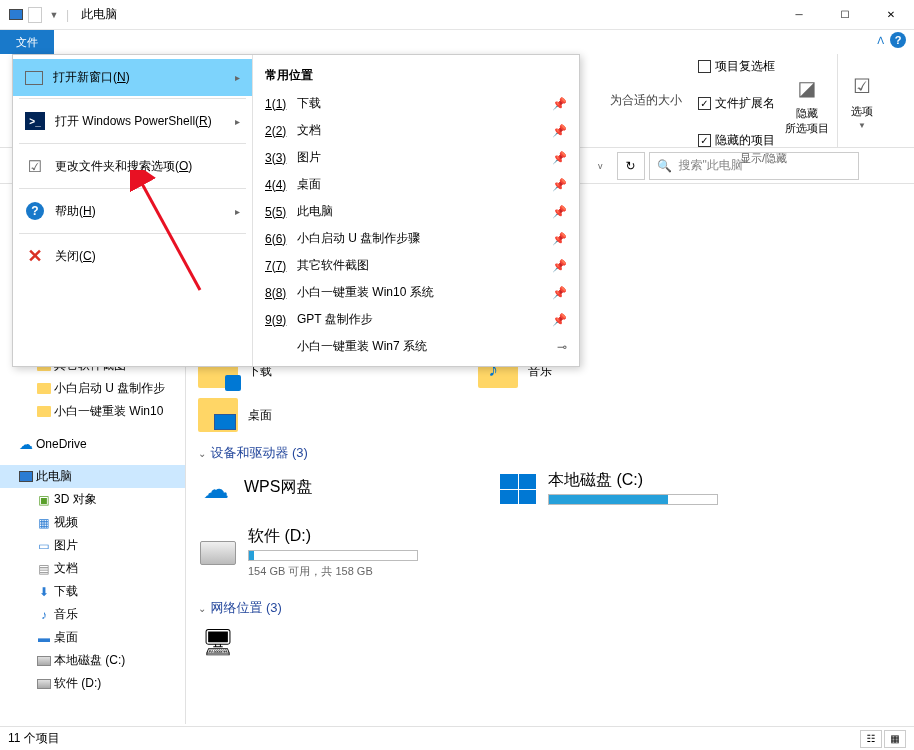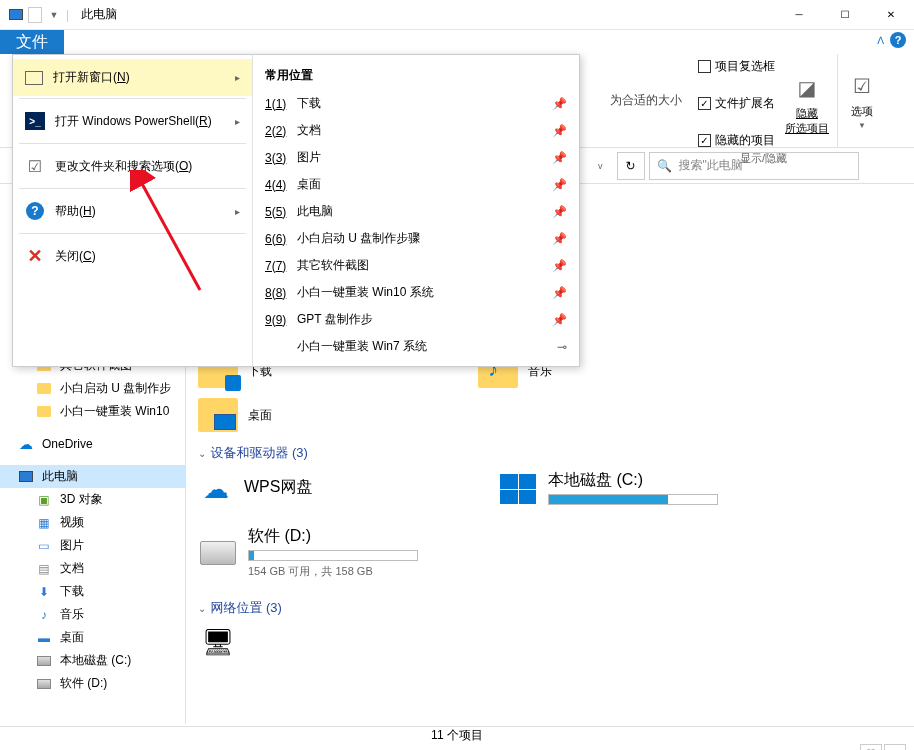--- a/index.html
+++ b/index.html
@@ -8,21 +8,21 @@
 
 .titlebar { height: 30px; display: flex; align-items: center; border-bottom: 1px solid #e5e5e5; }
 .titlebar-left { display: flex; align-items: center; gap: 4px; padding-left: 8px; }
 .titlebar-icon { width: 16px; height: 16px; display: inline-flex; align-items: center; justify-content: center; }
 .titlebar-title { margin-left: 8px; font-size: 12px; }
 .titlebar-right { margin-left: auto; display: flex; }
 .win-btn { width: 46px; height: 30px; display: flex; align-items: center; justify-content: center; font-size: 10px; }
 
 
 .ribbon-tabs { height: 24px; display: flex; align-items: stretch; position: relative; }
-.tab-file { background: #1979ca; color: #fff; padding: 0 16px; display: flex; align-items: center; font-size: 16px; }
+.tab-file { background: #1979ca; color: #fff; padding: 0 16px; display: flex; align-items: center; font-size: 11px; }
 .ribbon-help { position: absolute; right: 8px; top: 2px; display: flex; align-items: center; gap: 6px; }
 .help-circle { width: 16px; height: 16px; border-radius: 50%; background: #1979ca; color: #fff; display: flex; align-items: center; justify-content: center; font-size: 11px; font-weight: bold; }
 .chevron { color: #1979ca; font-size: 10px; }
 
 .ribbon-body { height: 94px; border-bottom: 1px solid #e1e1e1; display: flex; background: #fff; }
 .ribbon-covered { flex: 0 0 610px; }
 .ribbon-visible { flex: 1; display: flex; align-items: stretch; }
 .ribbon-group { display: flex; flex-direction: column; padding: 4px 8px; border-right: 1px solid #e1e1e1; }
 .ribbon-group-content { flex: 1; display: flex; align-items: center; gap: 10px; }
 .ribbon-group-label { text-align: center; font-size: 11px; color: #666; padding-top: 2px; }
@@ -36,21 +36,21 @@
 
 .addr-row { height: 36px; display: flex; align-items: center; padding: 4px; gap: 4px; border-bottom: 1px solid #e1e1e1; }
 .addr-field { flex: 1; height: 28px; border: 1px solid #ccc; display: flex; align-items: center; padding: 0 8px; }
 .addr-btn { width: 28px; height: 28px; border: 1px solid #ccc; display: flex; align-items: center; justify-content: center; }
 .search-field { width: 210px; height: 28px; border: 1px solid #ccc; display: flex; align-items: center; padding: 0 8px; gap: 6px; color: #888; }
 .dropdown-v { color: #666; font-size: 9px; }
 
 
 .main { display: flex; height: 540px; }
 .sidebar { width: 186px; border-right: 1px solid #e1e1e1; overflow: hidden; padding-top: 170px; background: #fff; }
-.side-item { display: flex; align-items: center; gap: 8px; padding: 3px 0 3px 36px; font-size: 12px; }
+.side-item { display: flex; align-items: center; gap: 2px; padding: 3px 0 3px 36px; font-size: 12px; }
 .side-item.sel { background: #cce8ff; }
 .side-item.top { padding-left: 18px; }
 .side-icon { width: 16px; height: 16px; display: inline-flex; align-items: center; justify-content: center; }
 .folder-ic { background: #ffd666; width: 14px; height: 11px; border-radius: 1px; }
 .onedrive-ic { color: #0078d4; font-size: 14px; }
 .pc-ic { width: 14px; height: 11px; background: #2b7cd3; border: 1px solid #464646; }
 .drive-ic { width: 14px; height: 10px; background: linear-gradient(#e0e0e0, #aaa); border: 1px solid #888; }
 
 .content { flex: 1; padding: 170px 12px 0 12px; overflow: hidden; }
 .folder-row { display: flex; gap: 60px; margin-bottom: 10px; }
@@ -70,29 +70,29 @@
 .drive-name { font-size: 16px; margin-bottom: 3px; }
 .drive-sub { font-size: 11px; color: #666; }
 .progress { width: 170px; height: 11px; border: 1px solid #bcbcbc; margin: 3px 0; background: #fff; }
 .progress-fill { height: 100%; background: #26a0da; }
 .wps-ic { width: 36px; height: 30px; color: #0078d4; font-size: 26px; }
 .win-ic { width: 36px; height: 30px; display: grid; grid-template: 1fr 1fr / 1fr 1fr; gap: 1px; }
 .win-ic div { background: #0078d4; }
 .drives-grid { display: flex; flex-wrap: wrap; gap: 10px 60px; }
 
 
-.statusbar { position: absolute; bottom: 0; left: 0; right: 0; height: 24px; border-top: 1px solid #e1e1e1; display: flex; align-items: center; padding: 0 8px; font-size: 12px; flex-direction: column; }
+.statusbar { position: absolute; bottom: 0; left: 0; right: 0; height: 24px; border-top: 1px solid #e1e1e1; display: flex; align-items: center; padding: 0 8px; font-size: 12px; }
 .status-right { margin-left: auto; display: flex; gap: 2px; }
 .view-btn { width: 22px; height: 18px; border: 1px solid #ccc; display: flex; align-items: center; justify-content: center; font-size: 10px; }
 
 
 .file-menu { position: absolute; top: 54px; left: 12px; width: 568px; background: #fff; border: 1px solid #ccc; box-shadow: 2px 2px 8px rgba(0,0,0,0.2); display: flex; z-index: 100; }
 .fm-left { width: 240px; border-right: 1px solid #e1e1e1; padding: 4px 0; }
 .fm-item { display: flex; align-items: center; gap: 10px; padding: 10px 12px; font-size: 12px; position: relative; }
-.fm-item.hov { background: #fef9c3; }
+.fm-item.hov { background: #7dd3fc; }
 .fm-item .arrow { margin-left: auto; color: #666; font-size: 10px; }
 .fm-icon { width: 20px; height: 20px; display: flex; align-items: center; justify-content: center; }
 .fm-sep { height: 1px; background: #e1e1e1; margin: 2px 6px; }
 .ps-icon { background: #012456; color: #fff; font-size: 10px; font-weight: bold; width: 20px; height: 18px; display: flex; align-items: center; justify-content: center; }
 .settings-icon { color: #666; font-size: 16px; }
 .help-icon { width: 18px; height: 18px; border-radius: 50%; background: #1979ca; color: #fff; display: flex; align-items: center; justify-content: center; font-weight: bold; }
 .close-x { color: #d93025; font-size: 18px; font-weight: bold; }
 
 .fm-right { flex: 1; padding: 6px 0; }
 .fm-right-hdr { font-size: 12px; font-weight: bold; padding: 6px 12px; }
@@ -147,21 +147,21 @@
               <span class="chk">✓</span>
               <span>文件扩展名</span>
             </div>
           <div class="checkbox-row">
               <span class="chk">✓</span>
               <span>隐藏的项目</span>
             </div>
         </div>
         <div class="big-btn">
           <div class="big-btn-icon">◪</div>
-          <span style="white-space:pre-line;text-decoration:underline;">隐藏
+          <span style="white-space:pre-line;">隐藏
 所选项目</span>
         </div>
       </div>
       <div class="ribbon-group-label">显示/隐藏</div>
     </div>
     <div class="ribbon-group" style="border-right:none;">
       <div class="ribbon-group-content">
         <div class="big-btn">
           <div class="big-btn-icon">☑</div>
           <span>选项</span>

